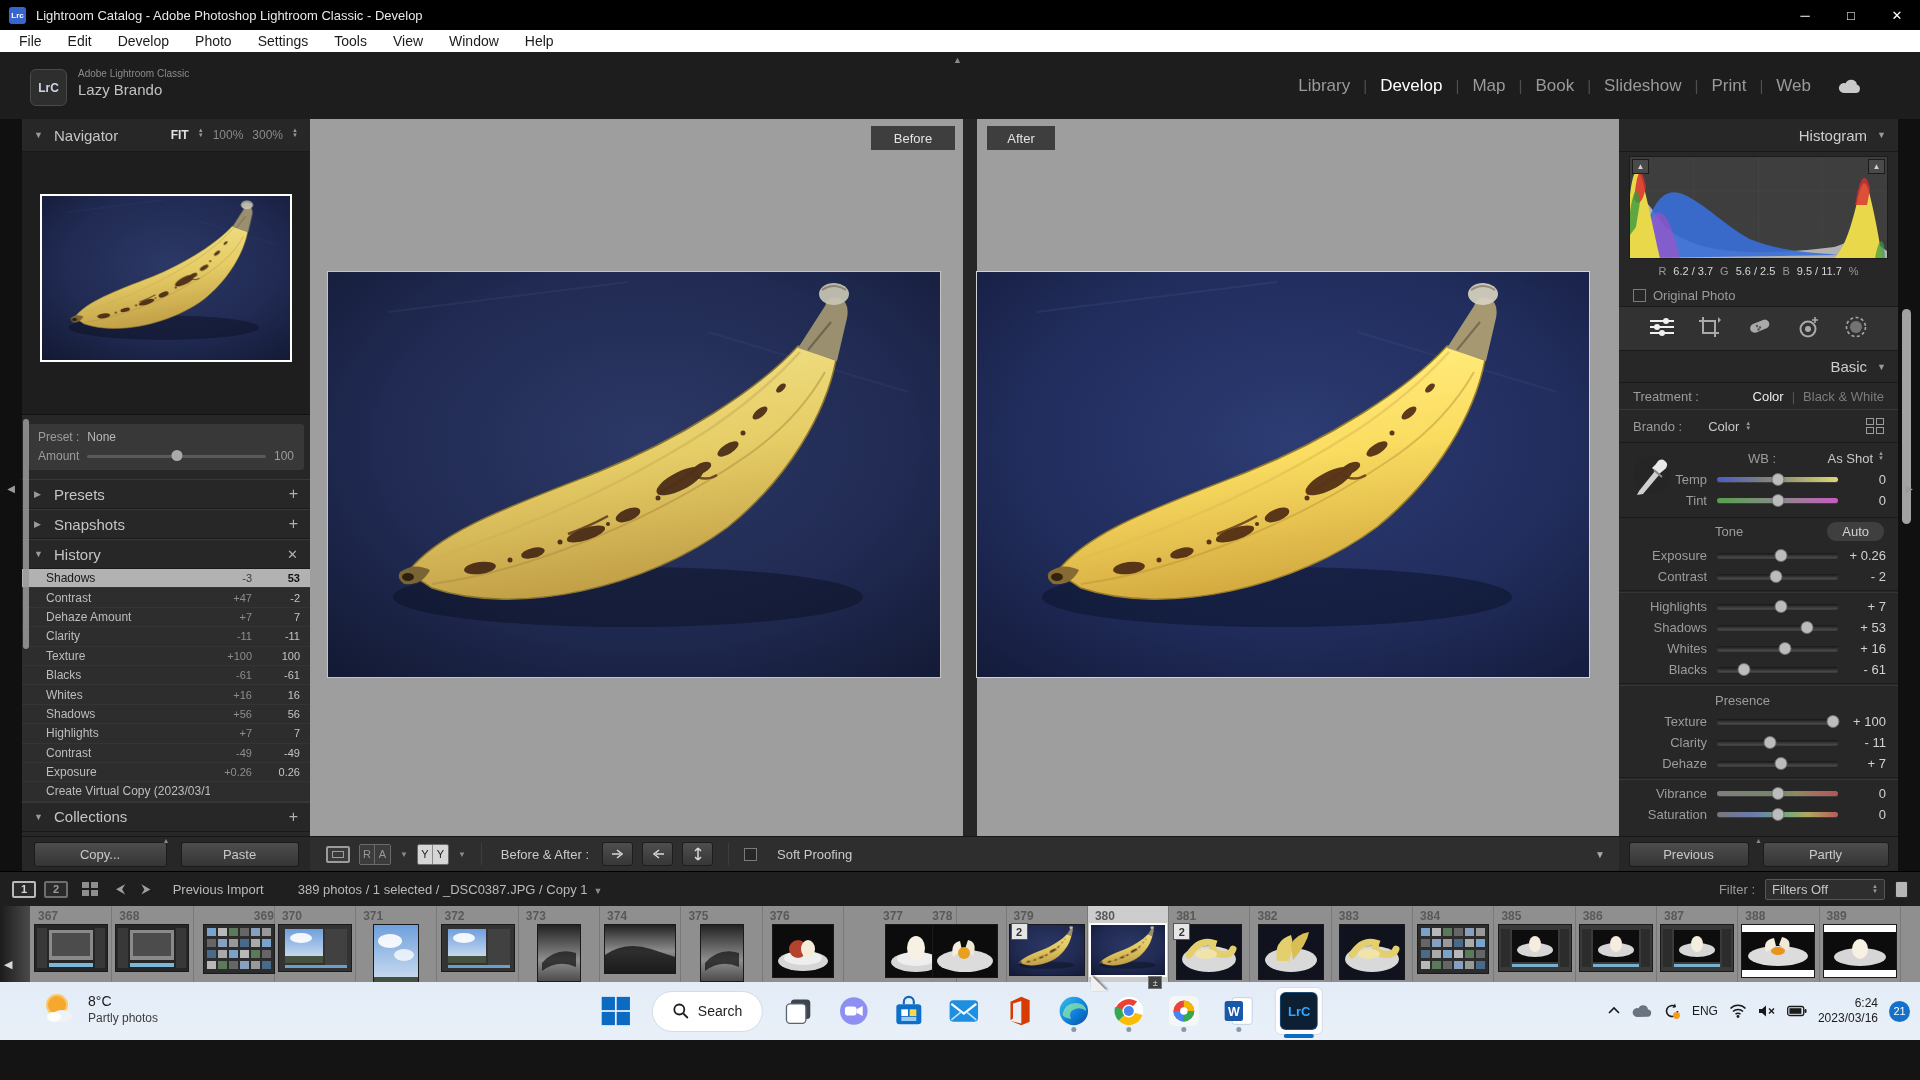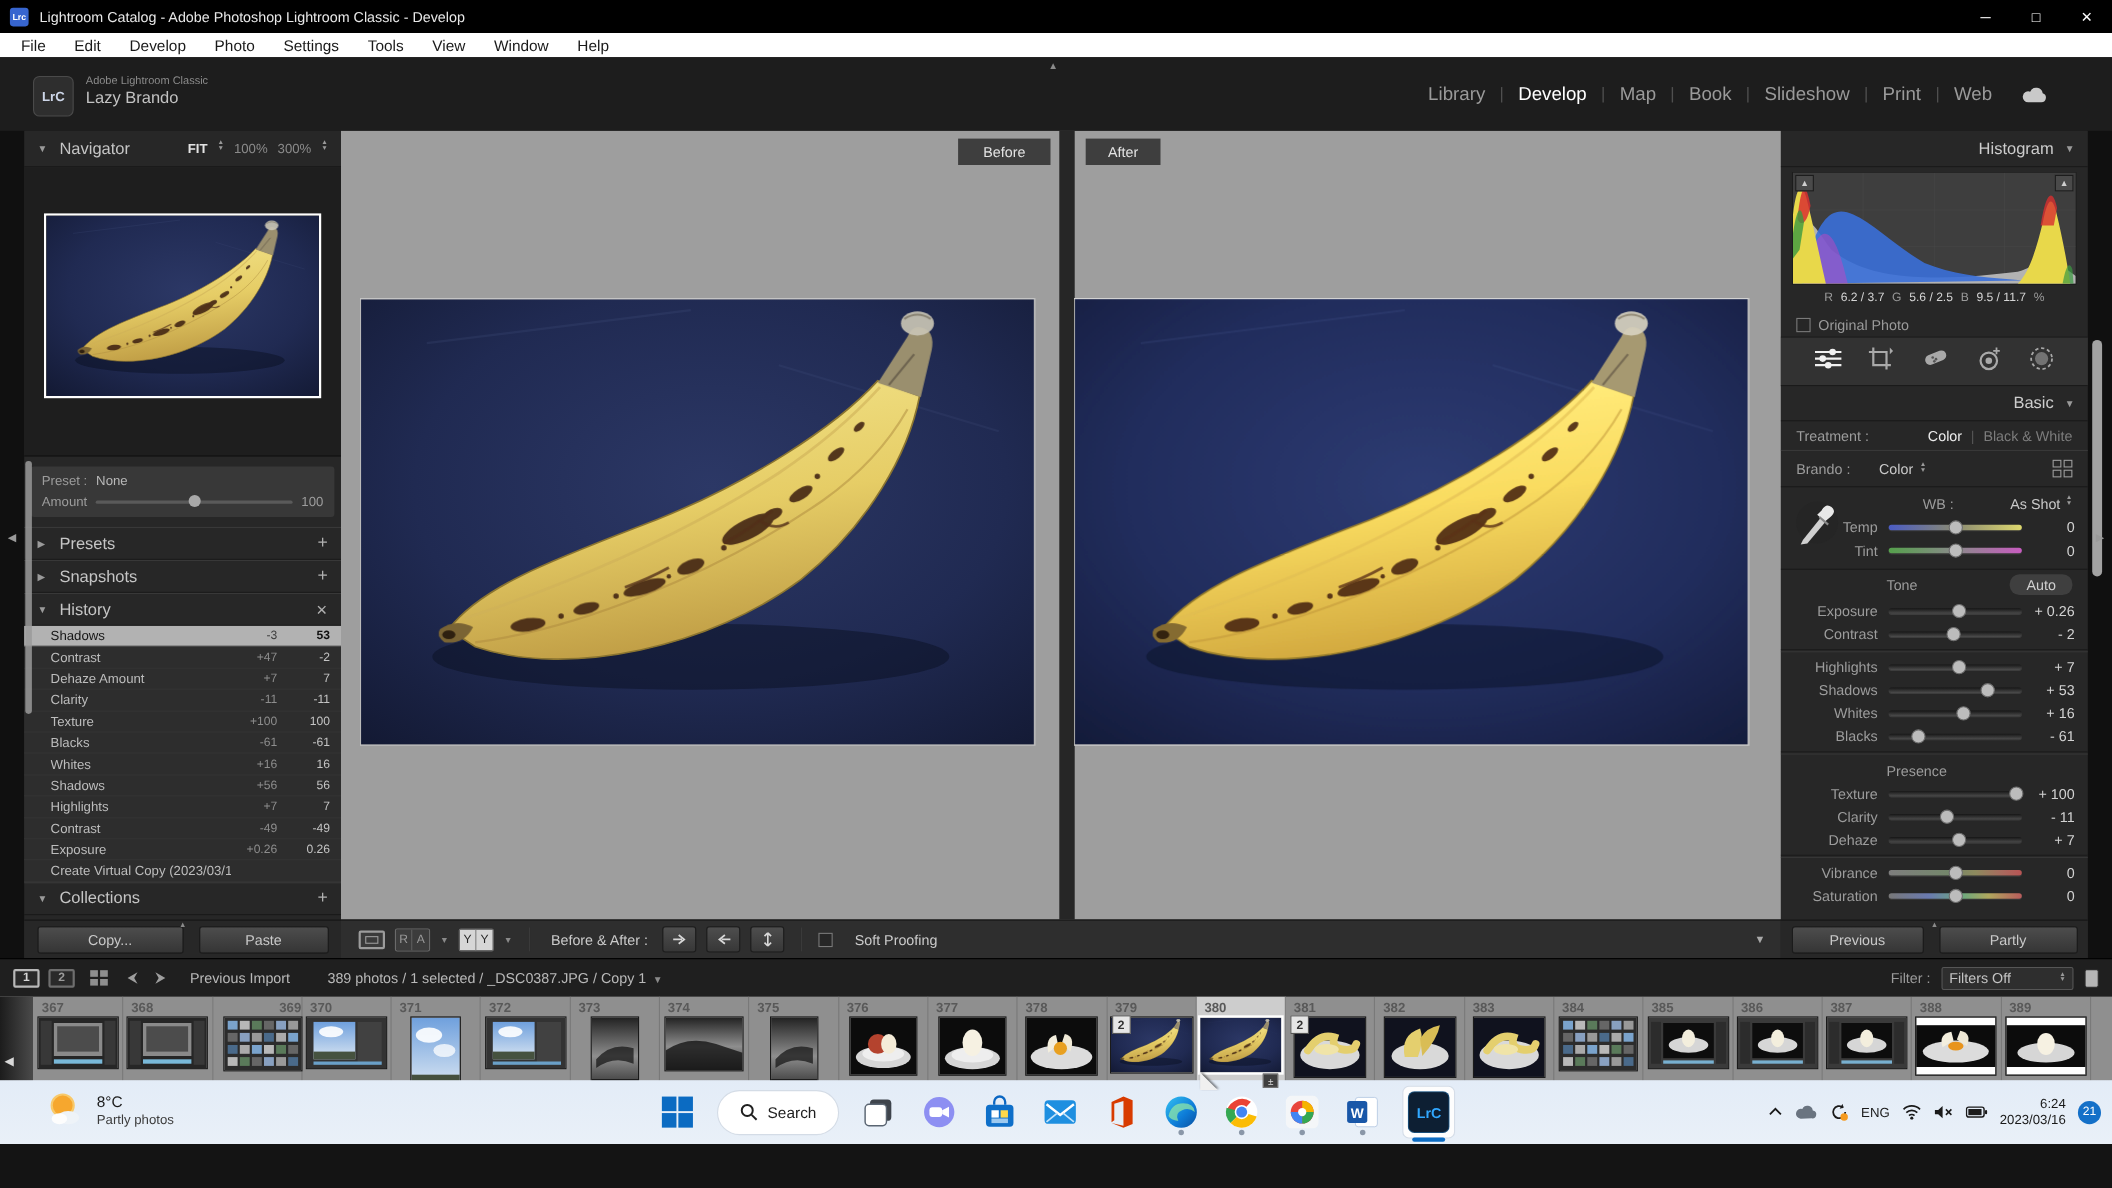--- a/index.html
+++ b/index.html
@@ -900,21 +900,21 @@
         <div class="fs-thumbwrap">
           <svg width="60" height="52" viewBox="0 0 60 52">
             <rect width="60" height="52" fill="#0c0c0c"></rect>
             <ellipse cx="30" cy="36" rx="25" ry="10" fill="#d6d6d6"></ellipse>
             <ellipse cx="30" cy="33" rx="19" ry="7" fill="#eee"></ellipse>
             <circle cx="25" cy="24" r="9" fill="#b4432e"></circle>
             <ellipse cx="35" cy="24" rx="7" ry="9" fill="#f4ecd8"></ellipse>
           </svg>
         </div>
       </div>
-      <div class="fs-cell" style="left: 844px; width: 81.3px;">
+      <div class="fs-cell" style="left: 876px; width: 81.3px;">
         <div class="fs-num">377</div>
         <div class="fs-thumbwrap">
           <svg width="60" height="52" viewBox="0 0 60 52">
             <rect width="60" height="52" fill="#0c0c0c"></rect>
             <ellipse cx="30" cy="37" rx="25" ry="10" fill="#d6d6d6"></ellipse>
             <ellipse cx="30" cy="34" rx="19" ry="7" fill="#eee"></ellipse>
             <ellipse cx="30" cy="23" rx="9" ry="12" fill="#f6f1e2"></ellipse>
           </svg>
         </div>
       </div>

